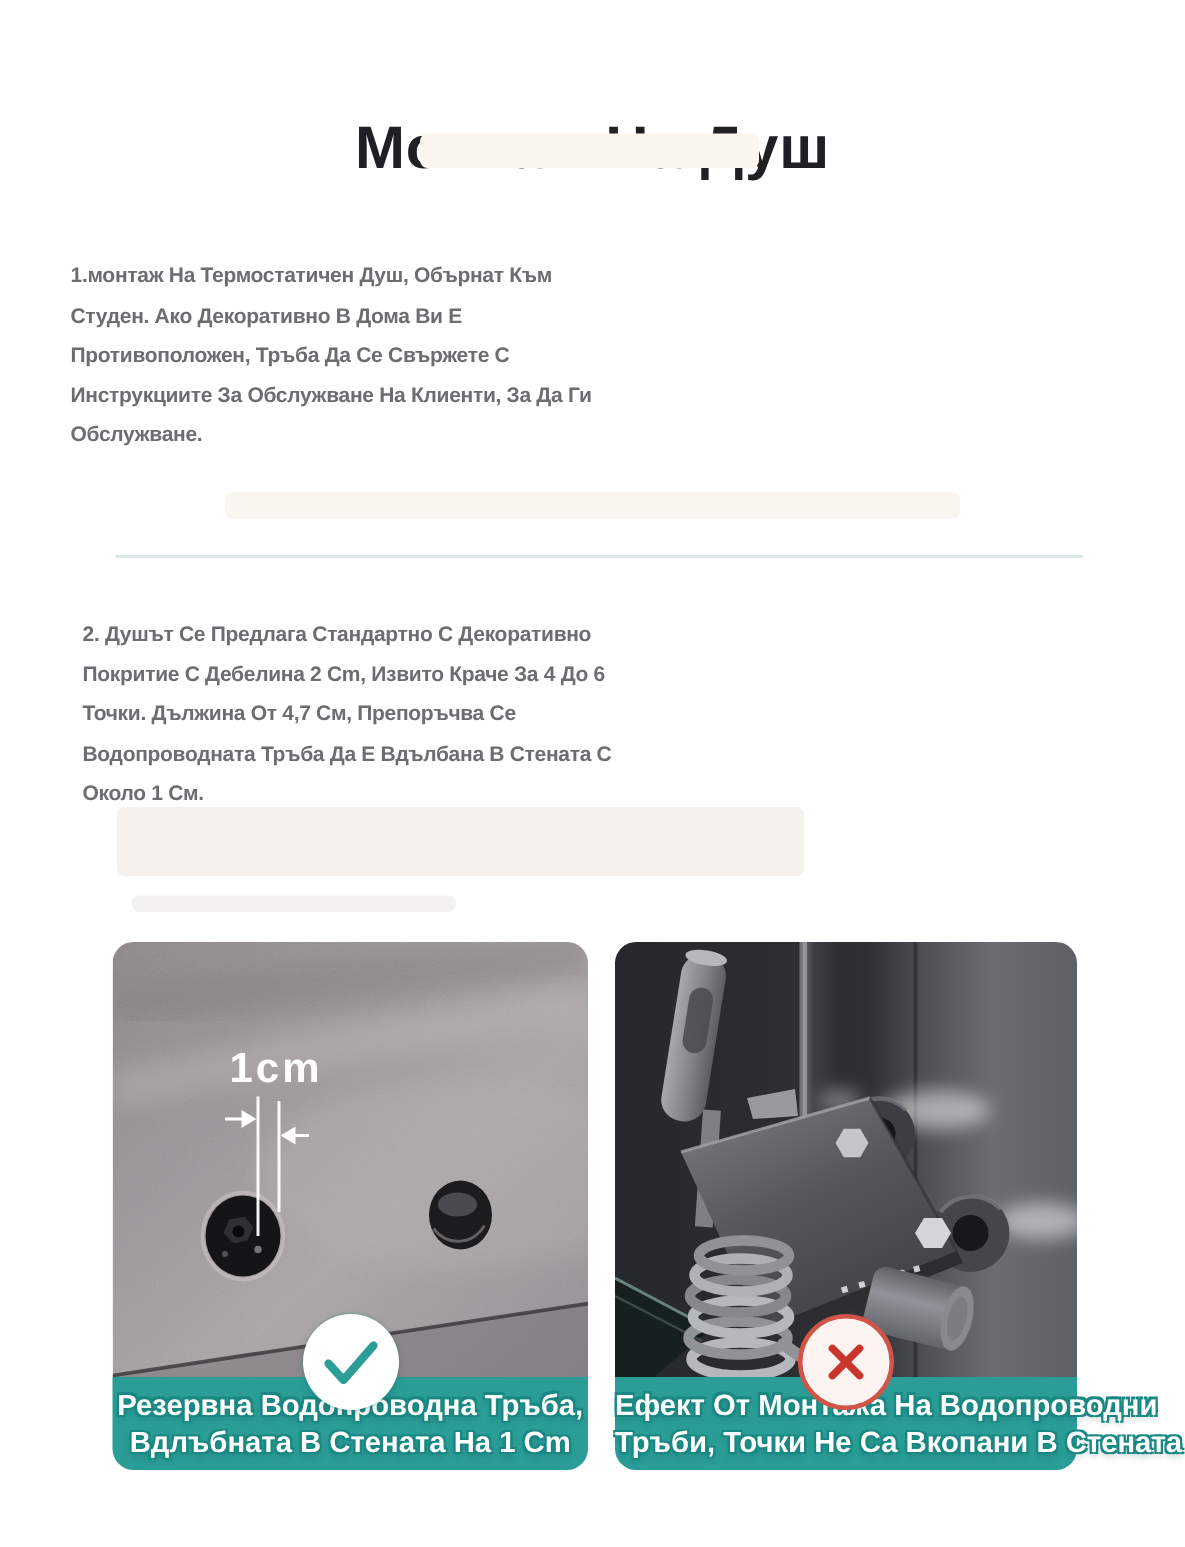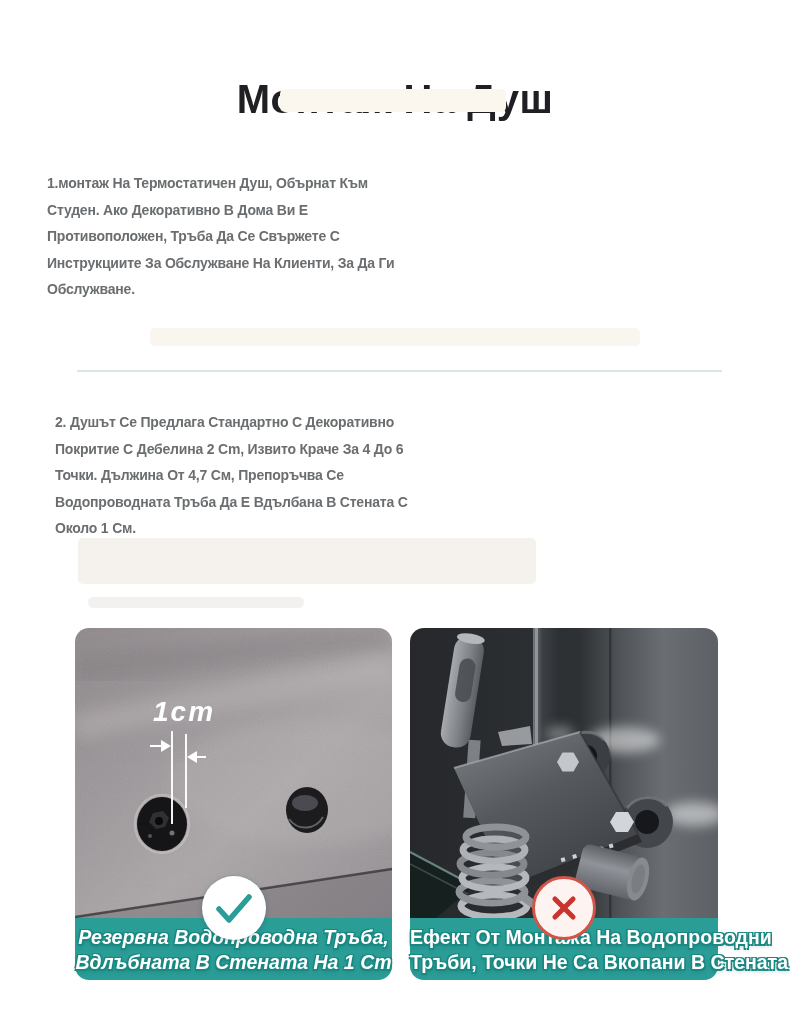--- a/index.html
+++ b/index.html
@@ -18,21 +18,21 @@
   .smudge-4{left:88px;top:597px;width:216px;height:11px;background:#edebe8;opacity:.7;}
   .step{position:absolute;}
   .step-1{left:47px;top:170px;}
   .step-2{left:55px;top:381px;margin-top:28px;}
   .pline{
     font-size:14px;font-weight:700;color:#6b6e70;line-height:26.6px;
     white-space:nowrap;letter-spacing:-.2px;
   }
   .divider{position:absolute;left:77px;top:370px;width:645px;height:2px;background:#d9e7e6;}
   .figure{position:absolute;top:628px;}
-  .figure-left{left:75px;width:317px;font-style:italic;}
+  .figure-left{left:75px;width:317px;}
   .figure-right{left:410px;width:308px;}
   .photo{border-radius:14px 14px 0 0;overflow:hidden;height:290px;line-height:0;}
   .caption{
     height:62px;background:#2a9d97;border-radius:0 0 14px 14px;
     text-align:center;padding-top:7px;box-sizing:border-box;position:relative;
   }
   .cap-line{
     font-size:19.5px;font-weight:700;color:#ffffff;line-height:25px;white-space:nowrap;
     text-shadow:-1.5px -1.5px 0 #1a8882,1.5px -1.5px 0 #1a8882,-1.5px 1.5px 0 #1a8882,
                  1.5px 1.5px 0 #1a8882,0 3px 4px rgba(0,60,55,.25);

